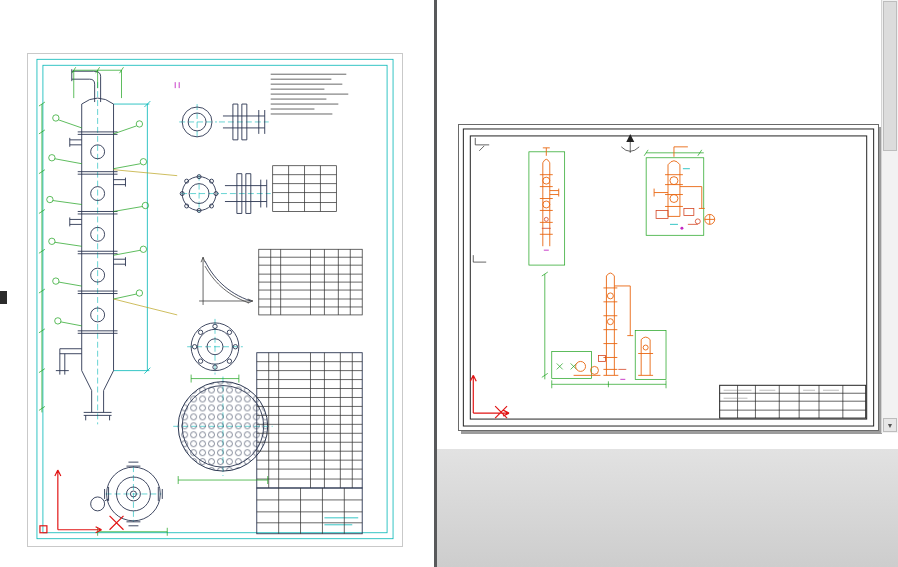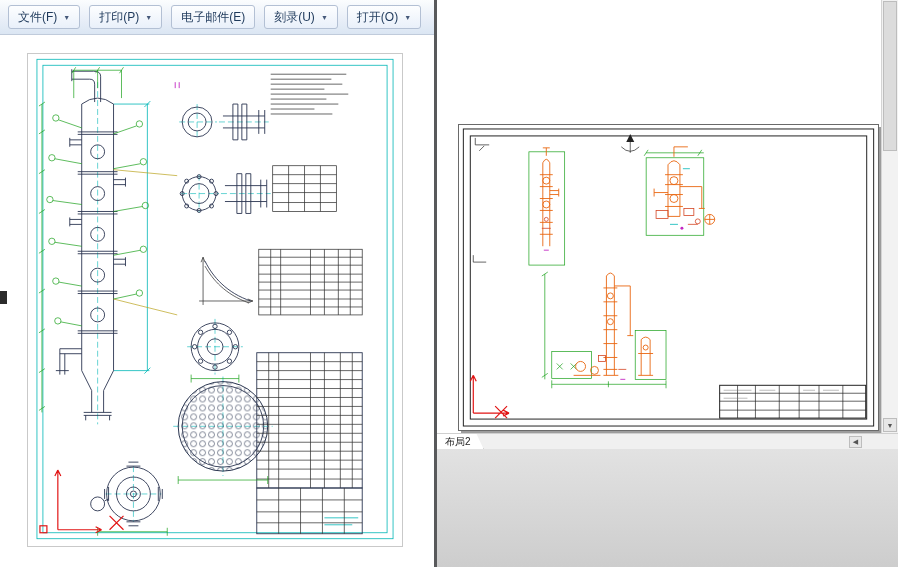--- a/index.html
+++ b/index.html
@@ -57,41 +57,20 @@
   .gry   { stroke:#777;    fill:none; stroke-width:.5; }
   .org   { stroke:var(--cad-orange,#e8650f); fill:none; stroke-width:.9; }
   .red2  { stroke:#d44422; fill:none; stroke-width:.8; }
 </style>
 </head>
 <body>
 
 <div class="screen">
 
   <div class="left-win">
-    <div class="toolbar">
-      <div class="tb-btn">
-        <span>文件(F)</span>
-        <span class="arrow">▼</span>
-      </div>
-      <div class="tb-btn">
-        <span>打印(P)</span>
-        <span class="arrow">▼</span>
-      </div>
-      <div class="tb-btn">
-        <span>电子邮件(E)</span>
-      </div>
-      <div class="tb-btn">
-        <span>刻录(U)</span>
-        <span class="arrow">▼</span>
-      </div>
-      <div class="tb-btn">
-        <span>打开(O)</span>
-        <span class="arrow">▼</span>
-      </div>
-    </div>
 
     <div class="viewer">
       <div class="edge-tick"></div>
       <div class="sheet">
         <svg viewBox="0 0 376 494" width="374" height="492">
           <defs>
             <pattern id="tb" width="9" height="9" patternUnits="userSpaceOnUse">
               <circle cx="4.5" cy="4.5" r="3" fill="none" stroke="#2a3550" stroke-width="0.6"></circle>
             </pattern>
           </defs>
@@ -278,23 +257,17 @@
             M14,290 H50 M50,290 L44,287 M50,290 L44,293 M36,283 L48,295 M48,283 L36,295"></path>
         </svg>
       </div>
     </div>
 
     <div class="vscroll">
       <div class="vthumb"></div>
       <div class="vbtn">▼</div>
     </div>
 
-    <div class="tabstrip">
-      <div class="layout-tab">
-        <span>布局2</span>
-      </div>
-      <div class="h-scroll-arrow">◀</div>
-    </div>
 
     <div class="rw-status"></div>
   </div>
 
 </div>
 
 </body></html>

